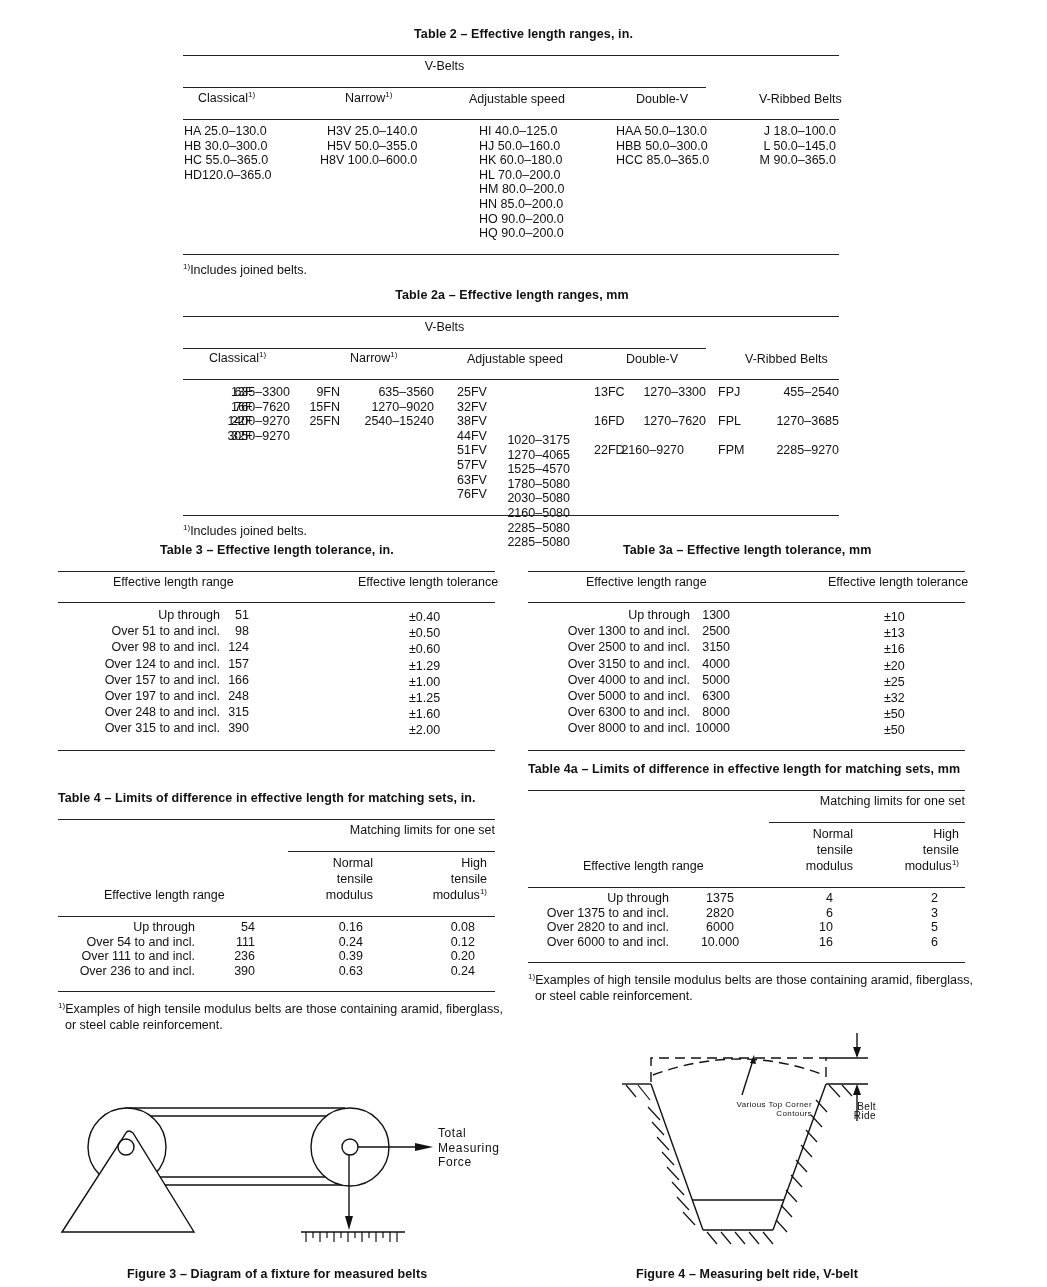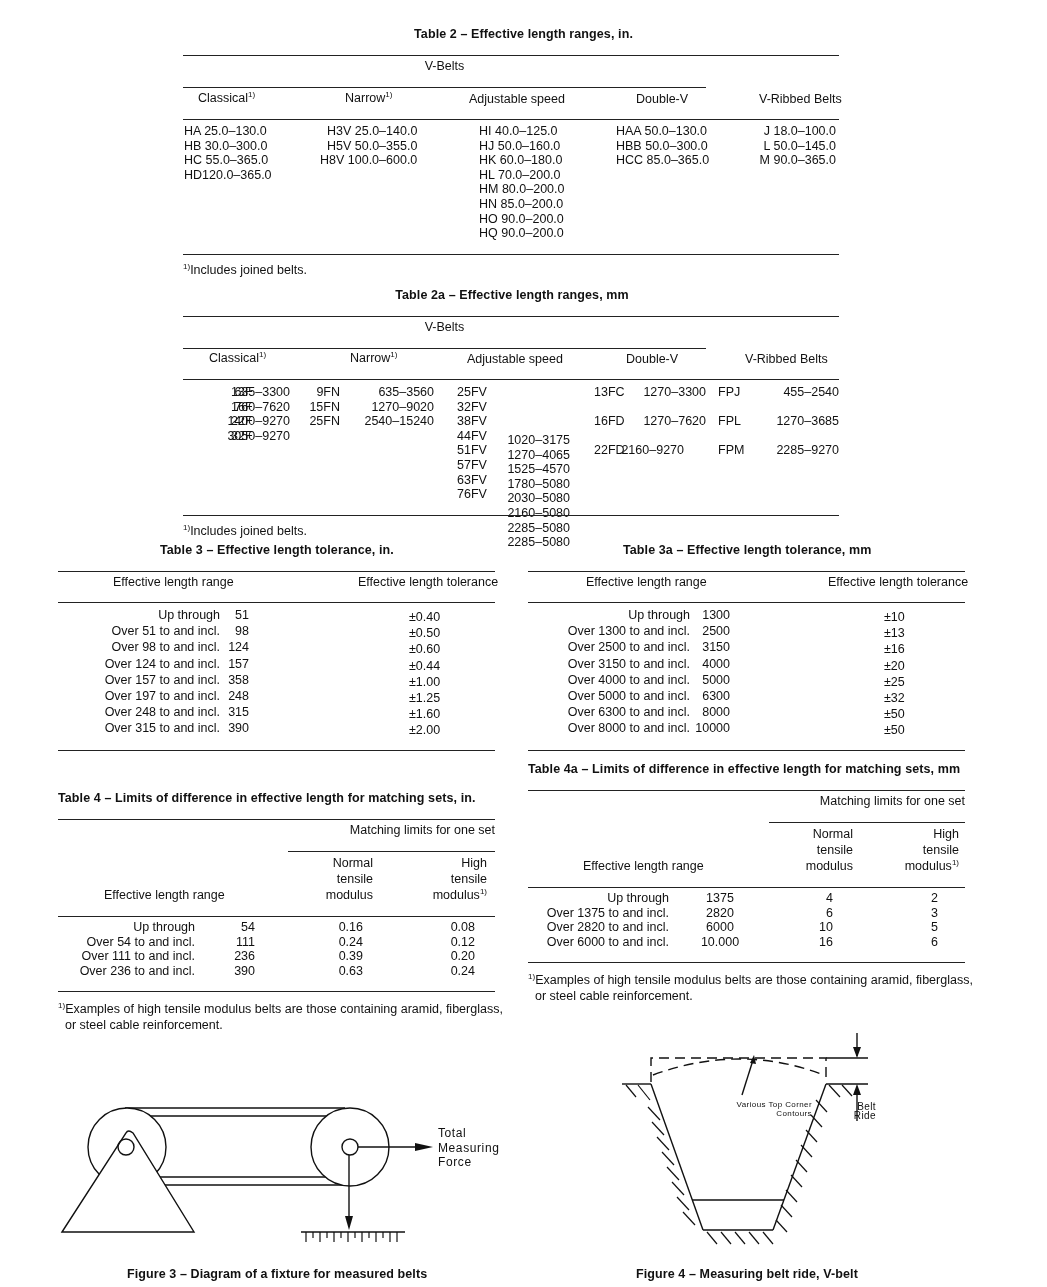--- a/index.html
+++ b/index.html
@@ -153,30 +153,30 @@
       <div style="line-height:16.2px">Over 157 to and incl.</div>
       <div style="line-height:16.2px">Over 197 to and incl.</div>
       <div style="line-height:16.2px">Over 248 to and incl.</div>
       <div style="line-height:16.2px">Over 315 to and incl.</div>
   </div>
   <div class="col r" style="left:215px;width:34px;top:607px;">
     <div style="line-height:16.2px">51</div>
       <div style="line-height:16.2px">98</div>
       <div style="line-height:16.2px">124</div>
       <div style="line-height:16.2px">157</div>
-      <div style="line-height:16.2px">358</div>
+      <div style="line-height:16.2px">166</div>
       <div style="line-height:16.2px">248</div>
       <div style="line-height:16.2px">315</div>
       <div style="line-height:16.2px">390</div>
   </div>
   <div class="col" style="left:409px;top:609px;">
     <div style="line-height:16.2px">±0.40</div>
       <div style="line-height:16.2px">±0.50</div>
       <div style="line-height:16.2px">±0.60</div>
-      <div style="line-height:16.2px">±0.44</div>
+      <div style="line-height:16.2px">±1.29</div>
       <div style="line-height:16.2px">±1.00</div>
       <div style="line-height:16.2px">±1.25</div>
       <div style="line-height:16.2px">±1.60</div>
       <div style="line-height:16.2px">±2.00</div>
   </div>
   <div class="rule" style="left:58px;width:437px;top:750px;"></div>
 </div>
 
 <div>
   <div class="abs title" style="left:623px;top:543px;">Table 3a – Effective length tolerance, mm</div>

